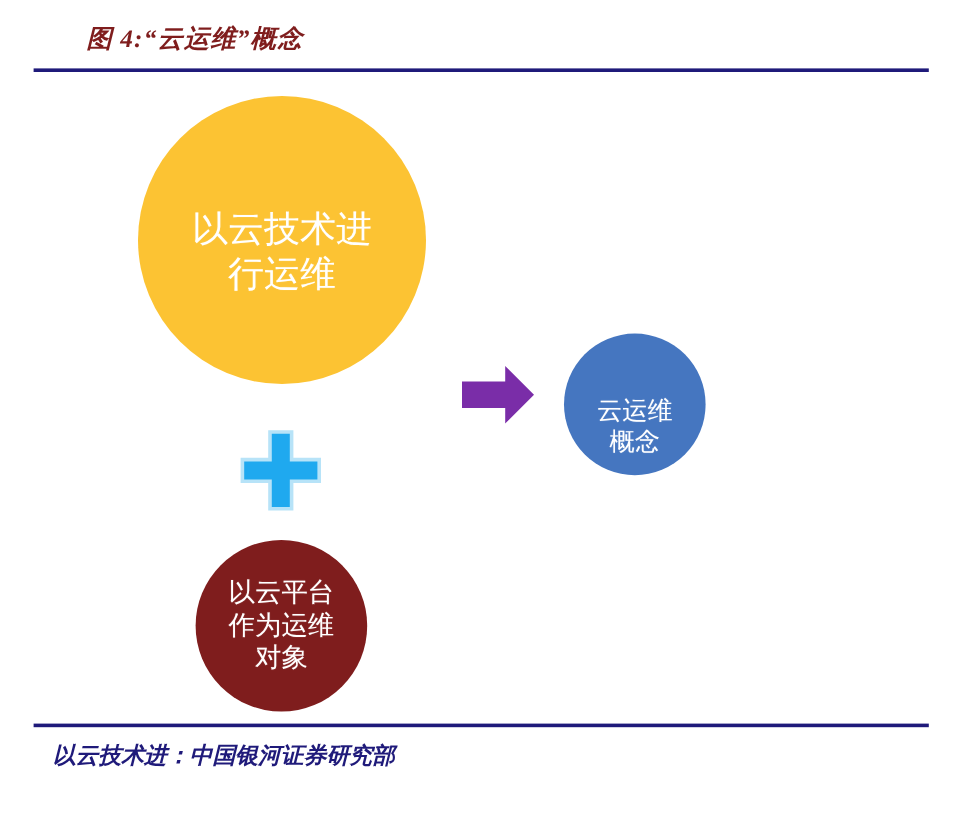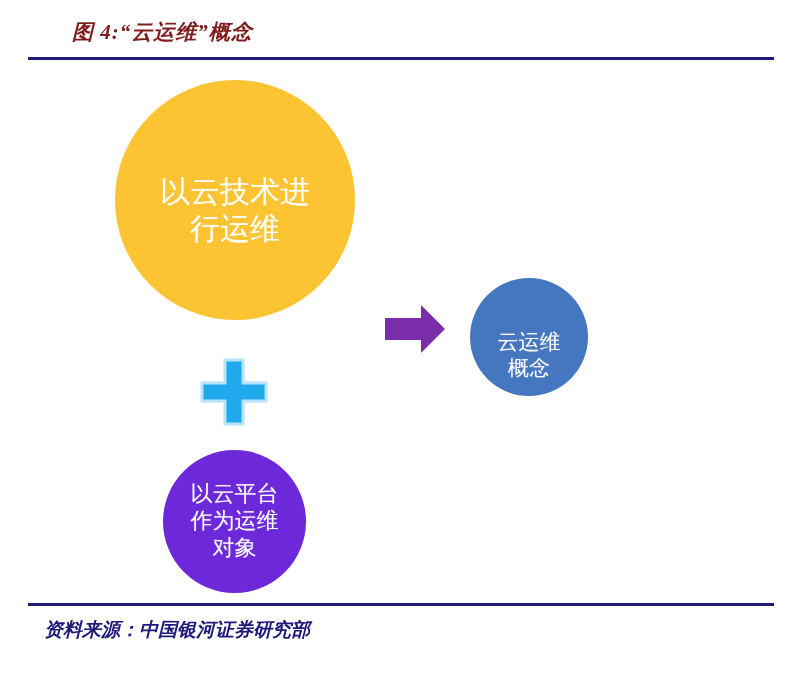--- a/index.html
+++ b/index.html
@@ -91,21 +91,21 @@
     background: #fcc333;
     font-size: 30px;
   }
   .circle-primary .ctext { padding: 0 34px; margin-top: 22px; }
 
   .circle-secondary {
     left: 163px;
     top: 390px;
     width: 143px;
     height: 143px;
-    background: #6d28d9;
+    background: #7f1d1d;
     font-size: 22px;
   }
   .circle-secondary .ctext { padding: 0 18px; }
 
   .circle-result {
     left: 470px;
     top: 218px;
     width: 118px;
     height: 118px;
     background: #4576c0;
@@ -167,15 +167,15 @@
 
     <div class="circle circle-result">
       <span class="ctext">云运维
 概念</span>
     </div>
 
   </div>
 
   <div class="rule rule-bottom"></div>
 
-  <div class="source-note">资料来源：中国银河证券研究部</div>
+  <div class="source-note">以云技术进：中国银河证券研究部</div>
 
 </div>
 
 </body></html>

